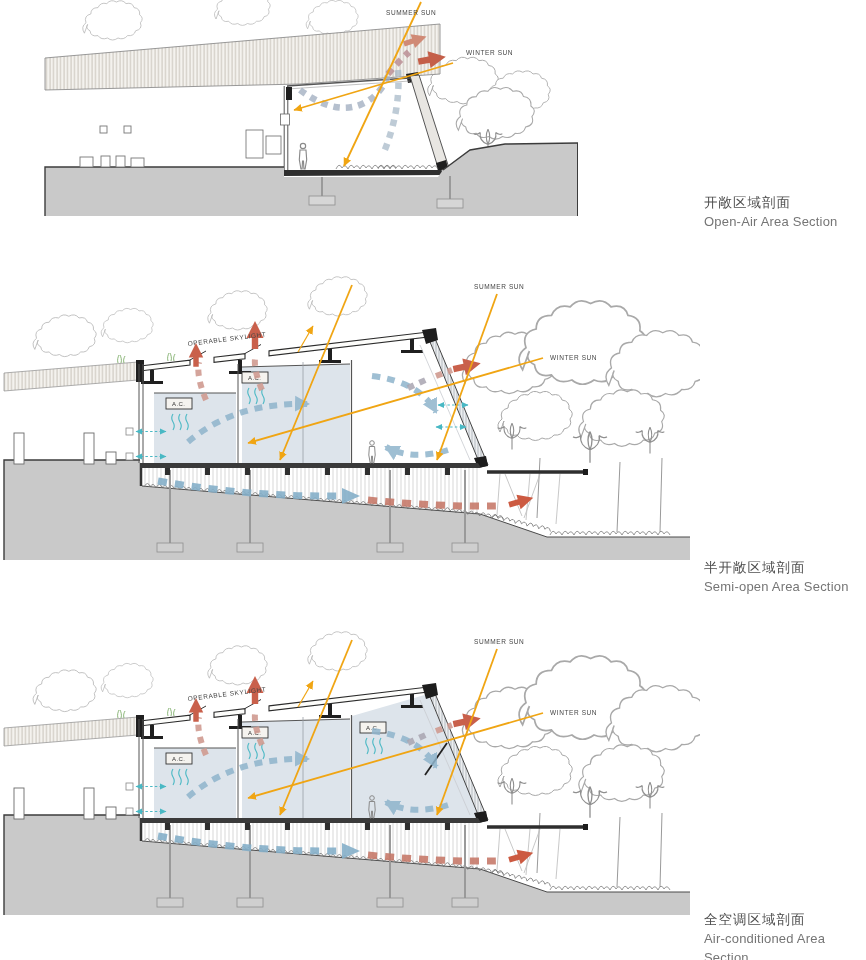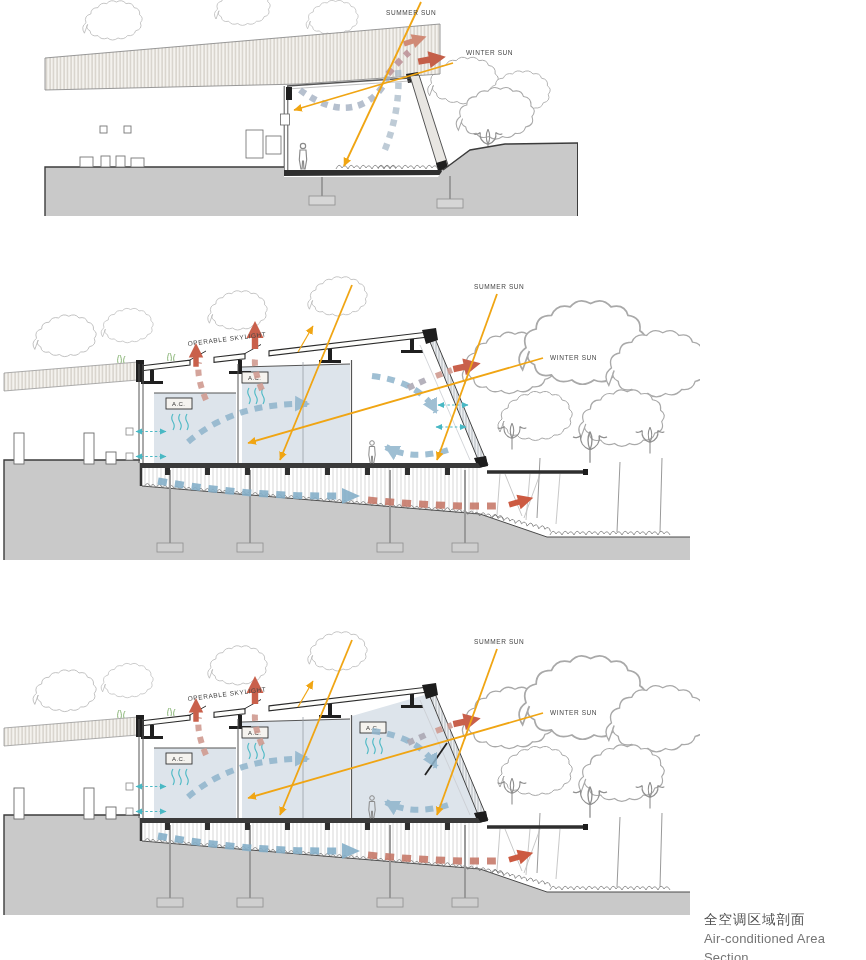--- a/index.html
+++ b/index.html
@@ -467,18 +467,26 @@
     <line x1="497" y1="34" x2="437" y2="200" stroke="#f0a513" stroke-width="1.8" marker-end="url(#mO)"></line>
     <line x1="543" y1="98" x2="248" y2="183" stroke="#f0a513" stroke-width="1.8" marker-end="url(#mO)"></line>
     <line x1="298" y1="92" x2="313" y2="66" stroke="#f0a513" stroke-width="1.2" marker-end="url(#mO)"></line>
   </g>
   <use href="#person" transform="translate(372,203)" stroke="#8a8a8a"></use>
   <text class="sunlbl" x="474" y="29">SUMMER SUN</text>
   <text class="sunlbl" x="550" y="100">WINTER SUN</text>
   <text class="sunlbl" transform="translate(188,86) rotate(-7)">OPERABLE SKYLIGHT</text>
 </svg>
 
+<div class="caption" style="top:193px">
+  <div class="cz">开敞区域剖面</div>
+  <div class="ce">Open-Air Area Section</div>
+</div>
+<div class="caption" style="top:558px">
+  <div class="cz">半开敞区域剖面</div>
+  <div class="ce">Semi-open Area Section</div>
+</div>
 <div class="caption" style="top:910px">
   <div class="cz">全空调区域剖面</div>
   <div class="ce">Air-conditioned Area Section</div>
 </div>
 
 </div>
 
 </body></html>

